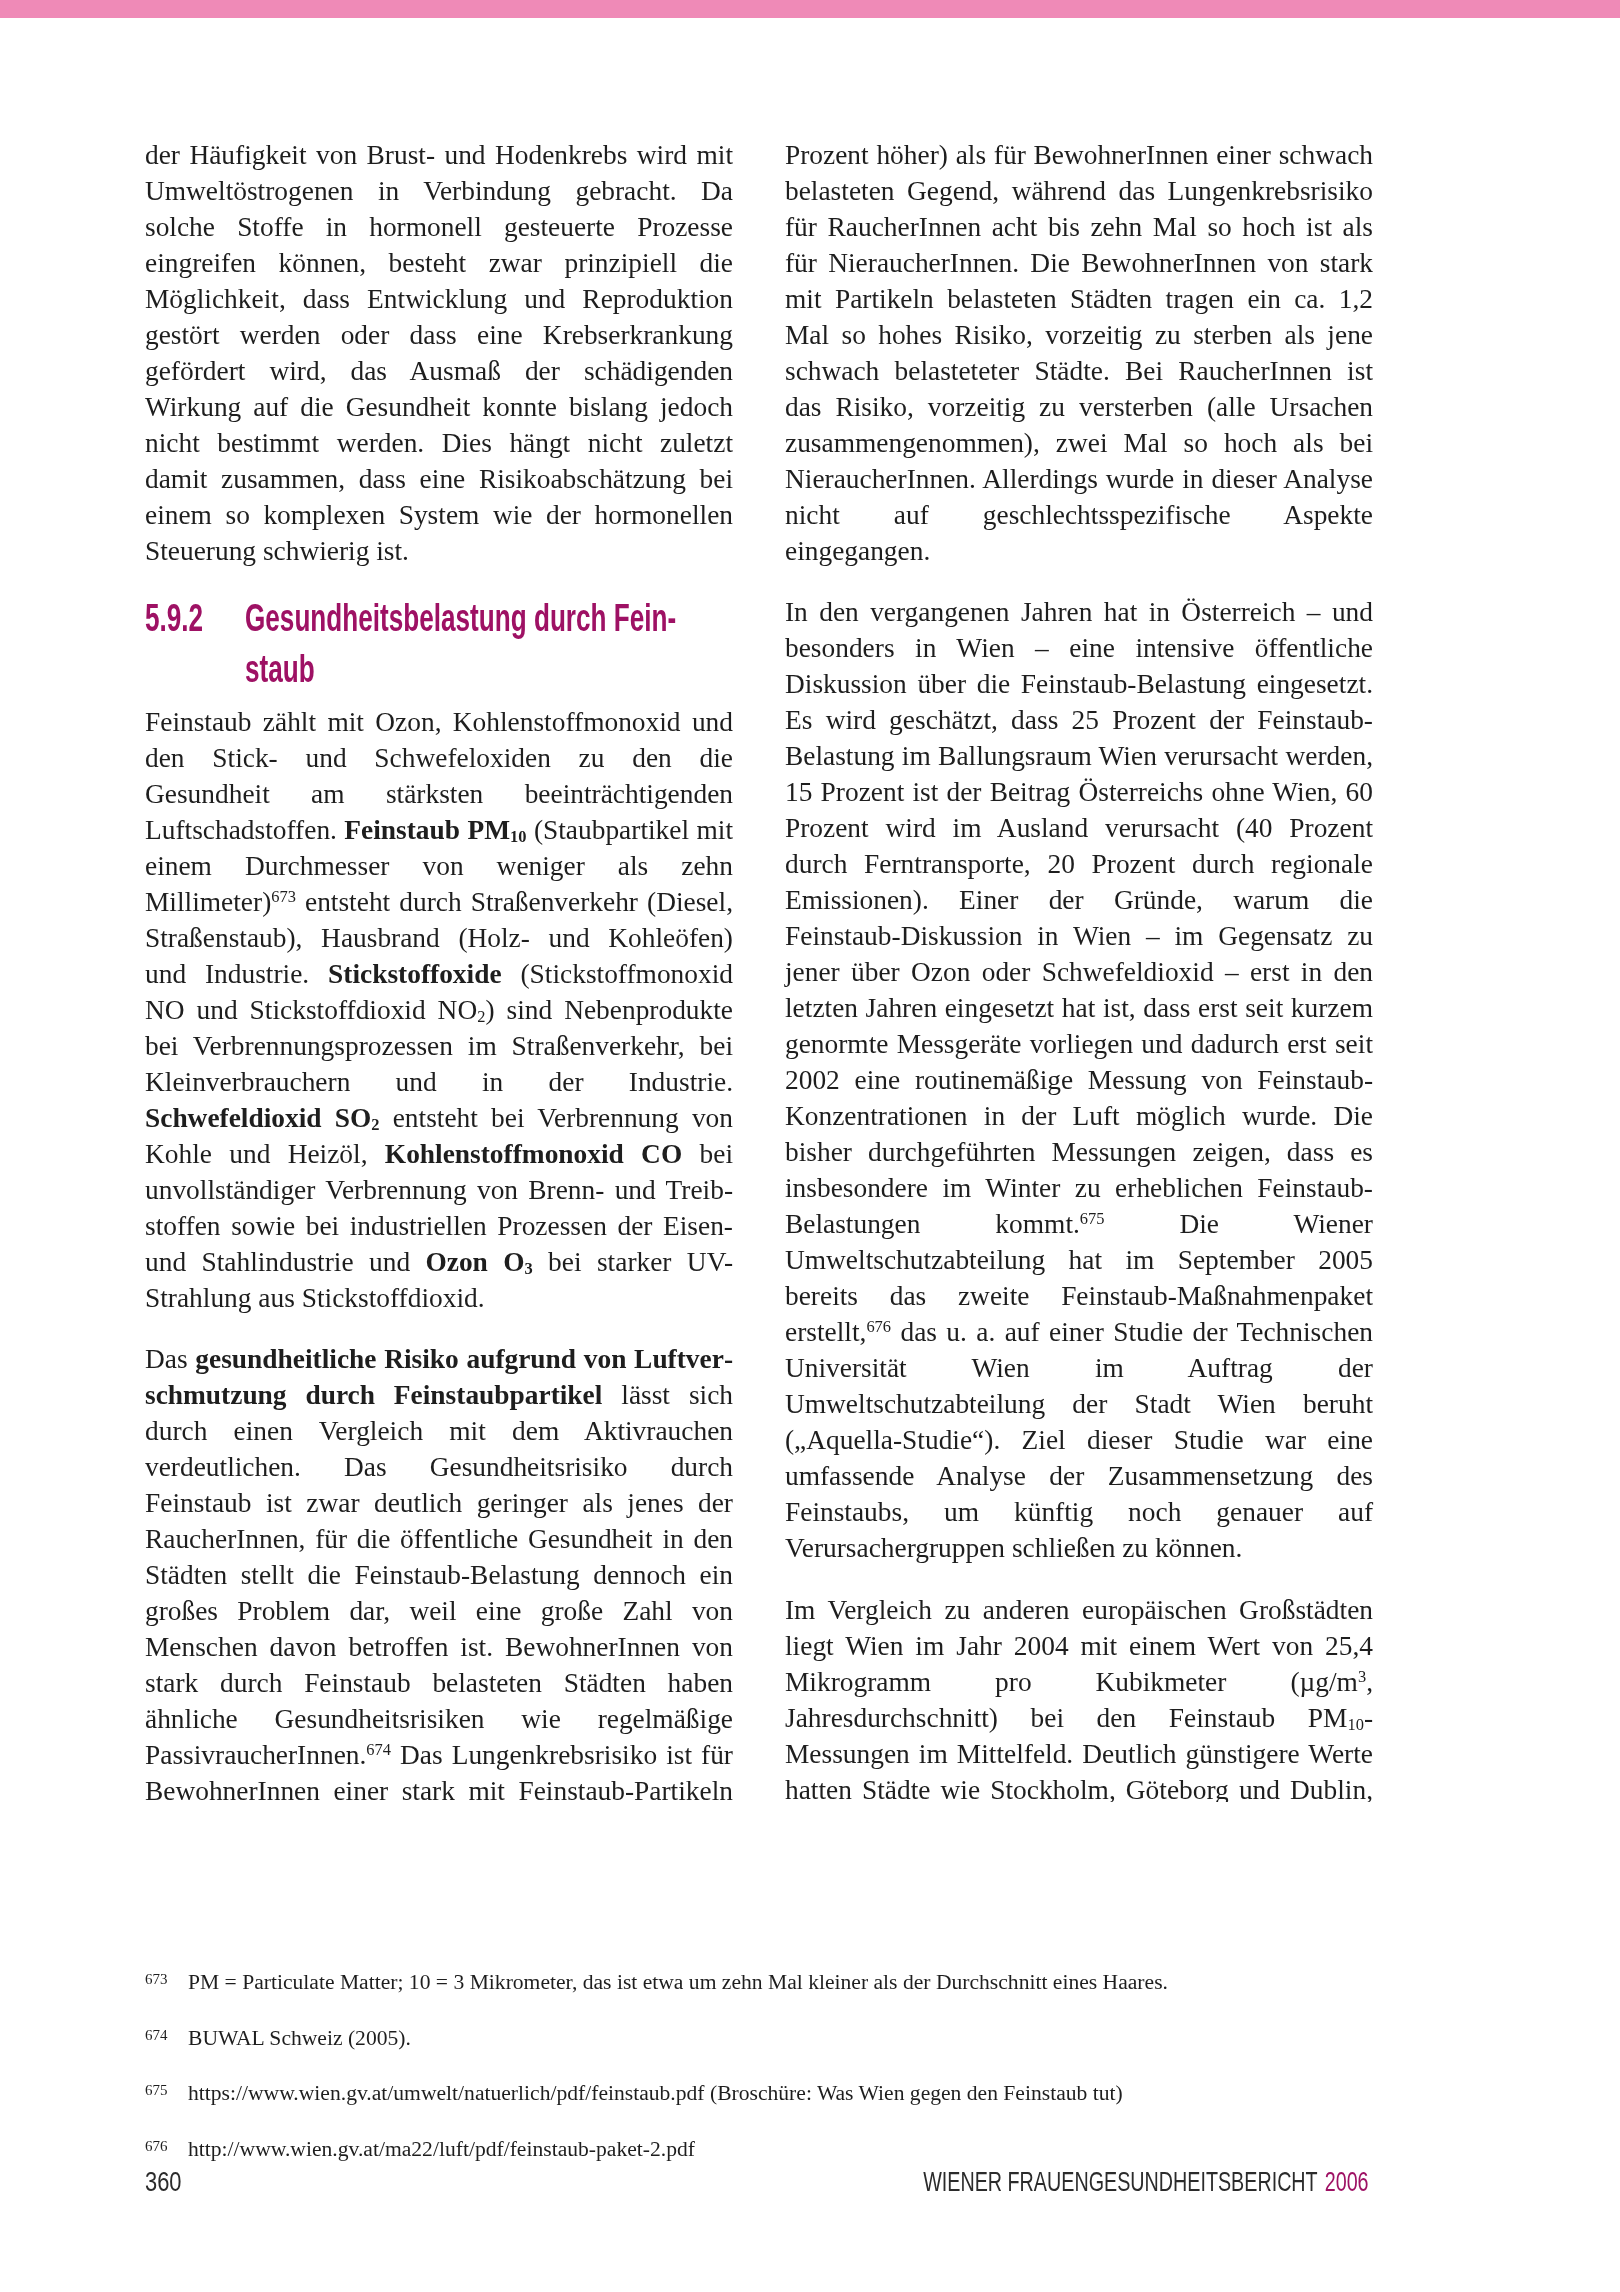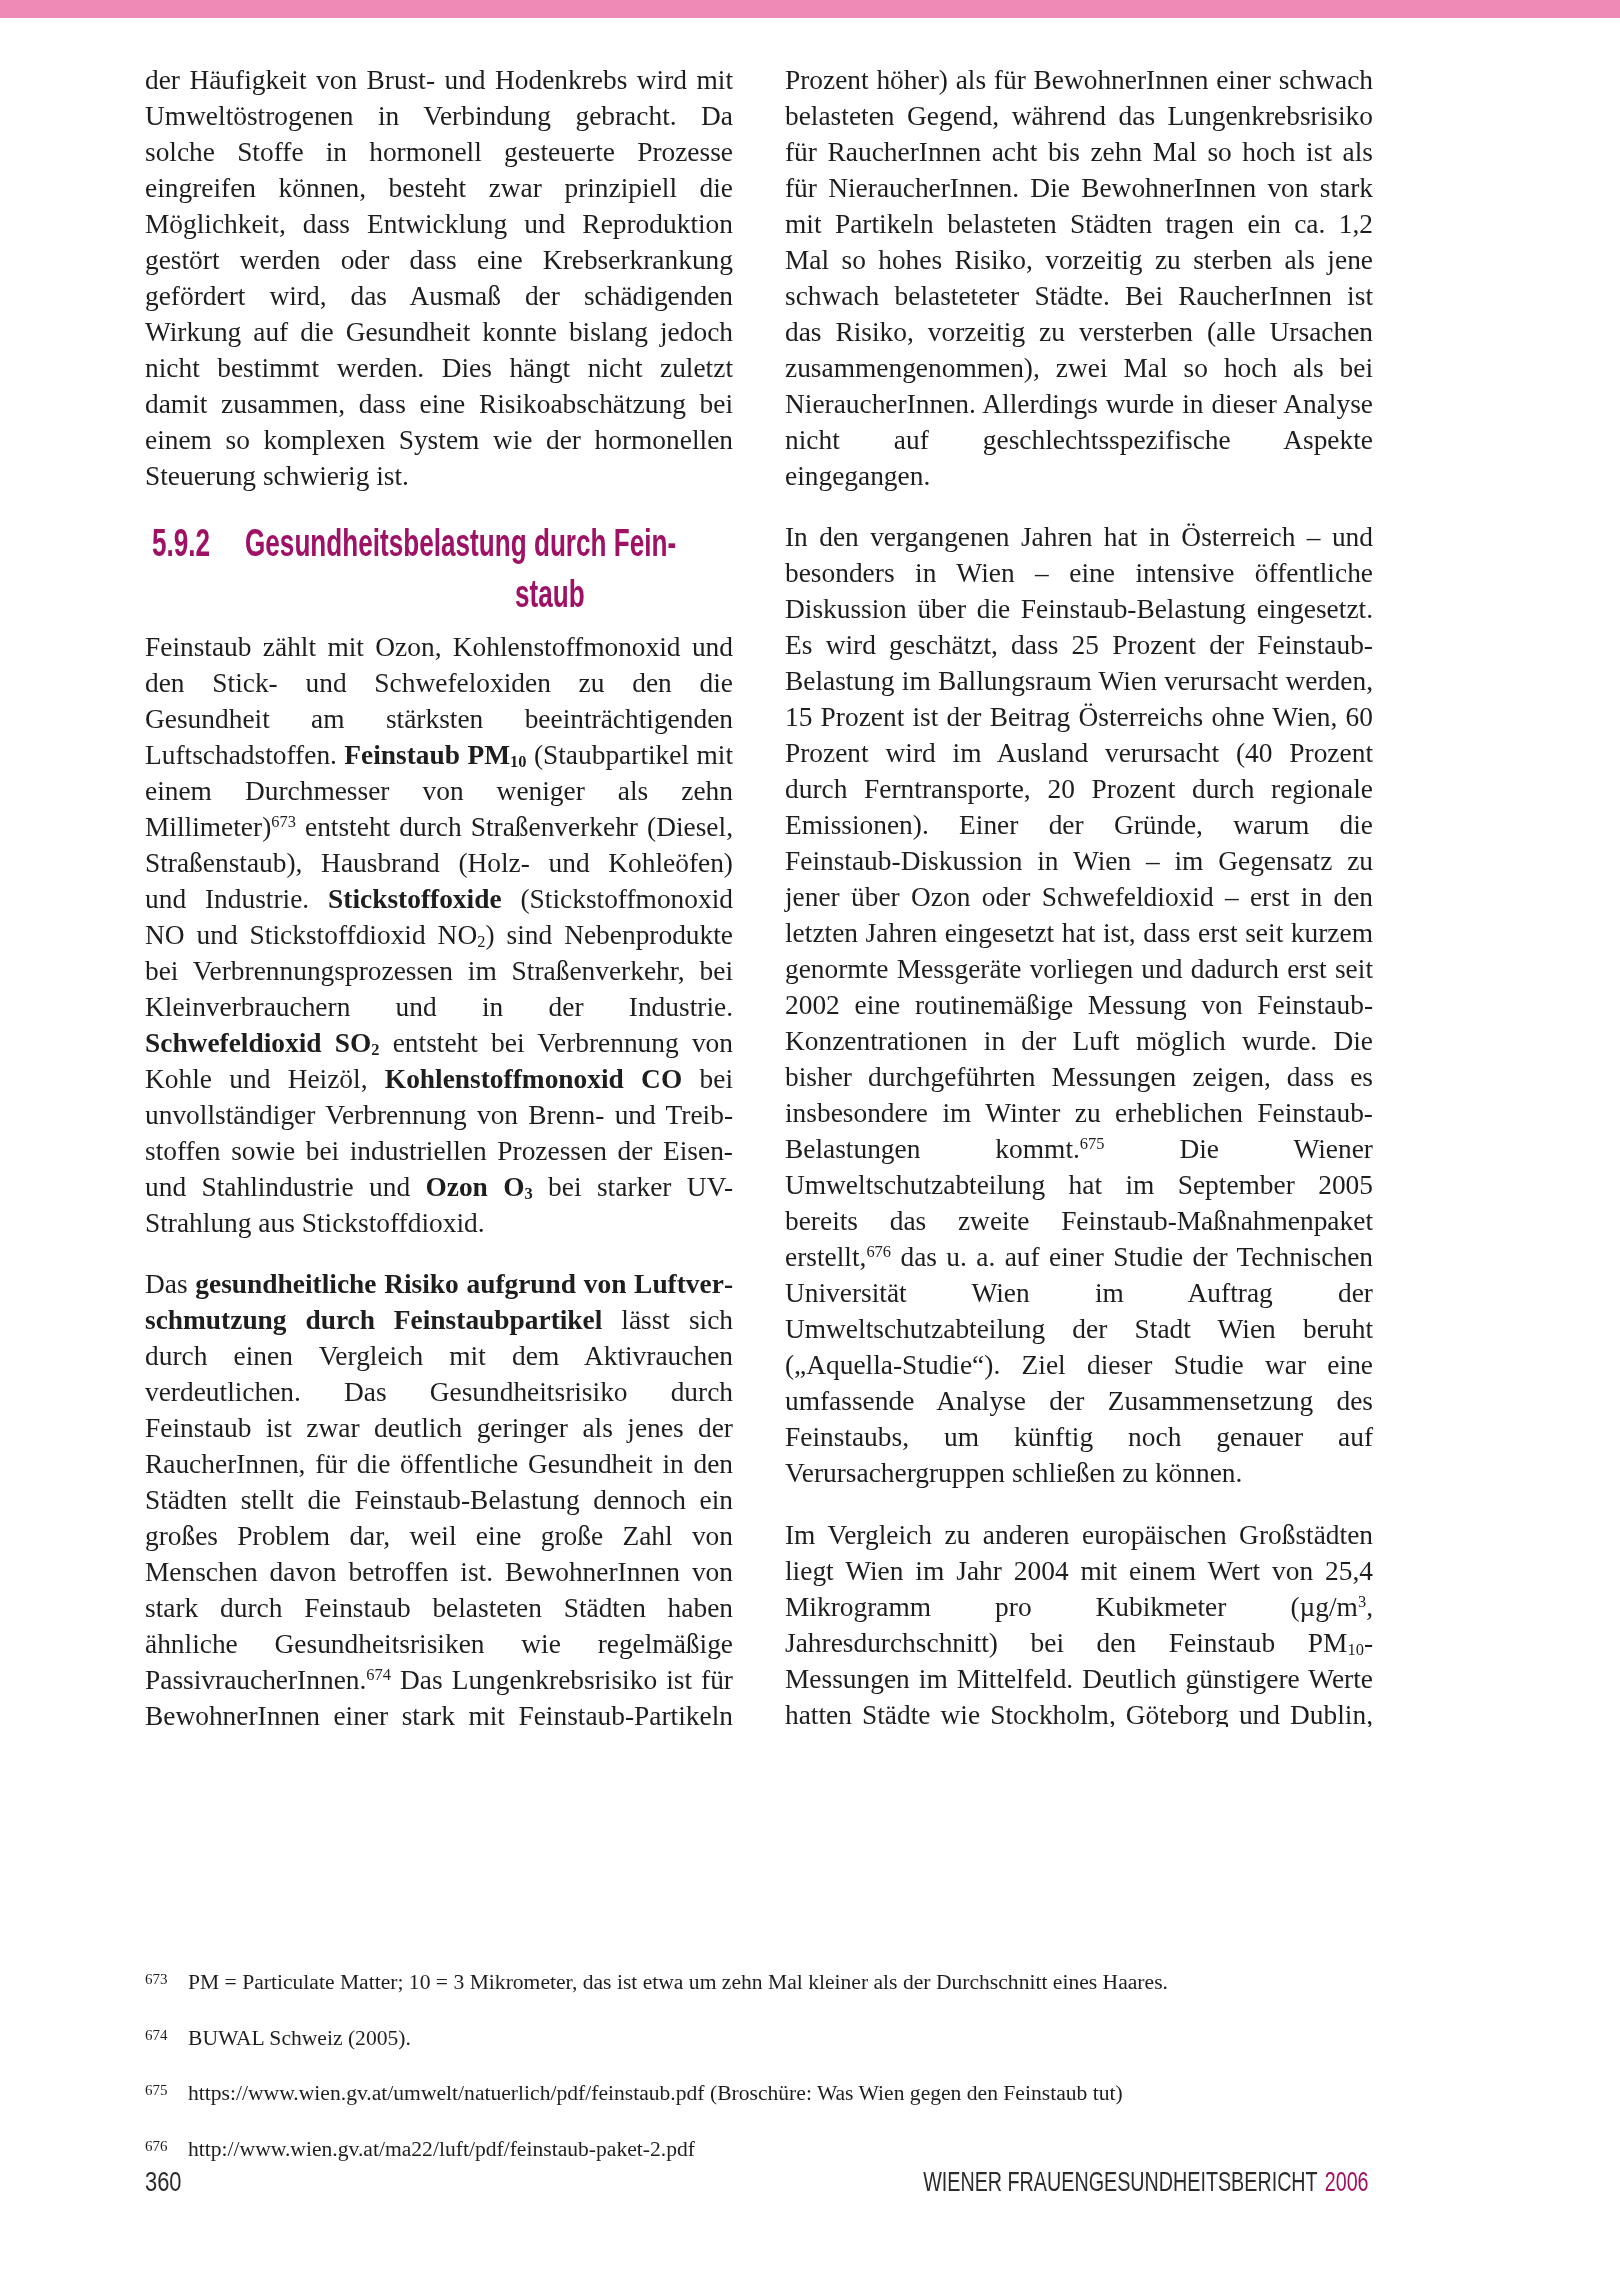--- a/index.html
+++ b/index.html
@@ -14,33 +14,33 @@
     position:absolute;left:145px;bottom:25.5px;white-space:nowrap;
     transform:scaleX(.78);transform-origin:left bottom;
     font-family:"Liberation Sans",sans-serif;font-size:37px;line-height:1;
     color:#ffffff;letter-spacing:0.4px;
   }
   .band-text .chapter{font-weight:bold;}
   .band-text .section{font-weight:normal;margin-left:14.7px;}
   .stripe{height:17.6px;background:var(--stripe,#ef8ab7);}
   
   .main{
-    display:flex;gap:52px;padding:44px 0 0 145px;height:1665px;overflow:hidden;
+    display:flex;gap:52px;padding:119px 0 0 145px;height:1665px;overflow:hidden;
     box-sizing:content-box;
   }
   .col{width:588px;text-align:justify;font-size:27.4px;line-height:36px;hyphens:manual;}
   .col p{margin:0;}
   .col p + p{margin-top:25.5px;}
   .b{font-weight:bold;}
   sub,sup{line-height:0;font-size:.6em;vertical-align:baseline;position:relative;}
   sup{top:-0.55em;}
   sub{top:0.18em;}
   
   h2.sec{
-    display:flex;margin:23.5px 0 9.8px;text-align:center;
+    display:flex;margin:23.5px 0 9.8px;text-align:left;
     font-family:"Liberation Sans",sans-serif;font-weight:bold;
     font-size:39px;line-height:51px;color:var(--accent,#9e1164);
   }
   h2.sec .hnum{flex:0 0 100px;}
   .cond{display:inline-block;transform:scaleX(.67);transform-origin:left top;white-space:nowrap;}
   
   .footnotes{position:absolute;left:145px;top:1970px;width:1231px;font-size:21.6px;line-height:25.5px;}
   .fn{display:flex;margin-bottom:30px;}
   .fn-num{flex:0 0 43px;font-size:15px;position:relative;top:-2.9px;}
   .fn-text{flex:1;}

